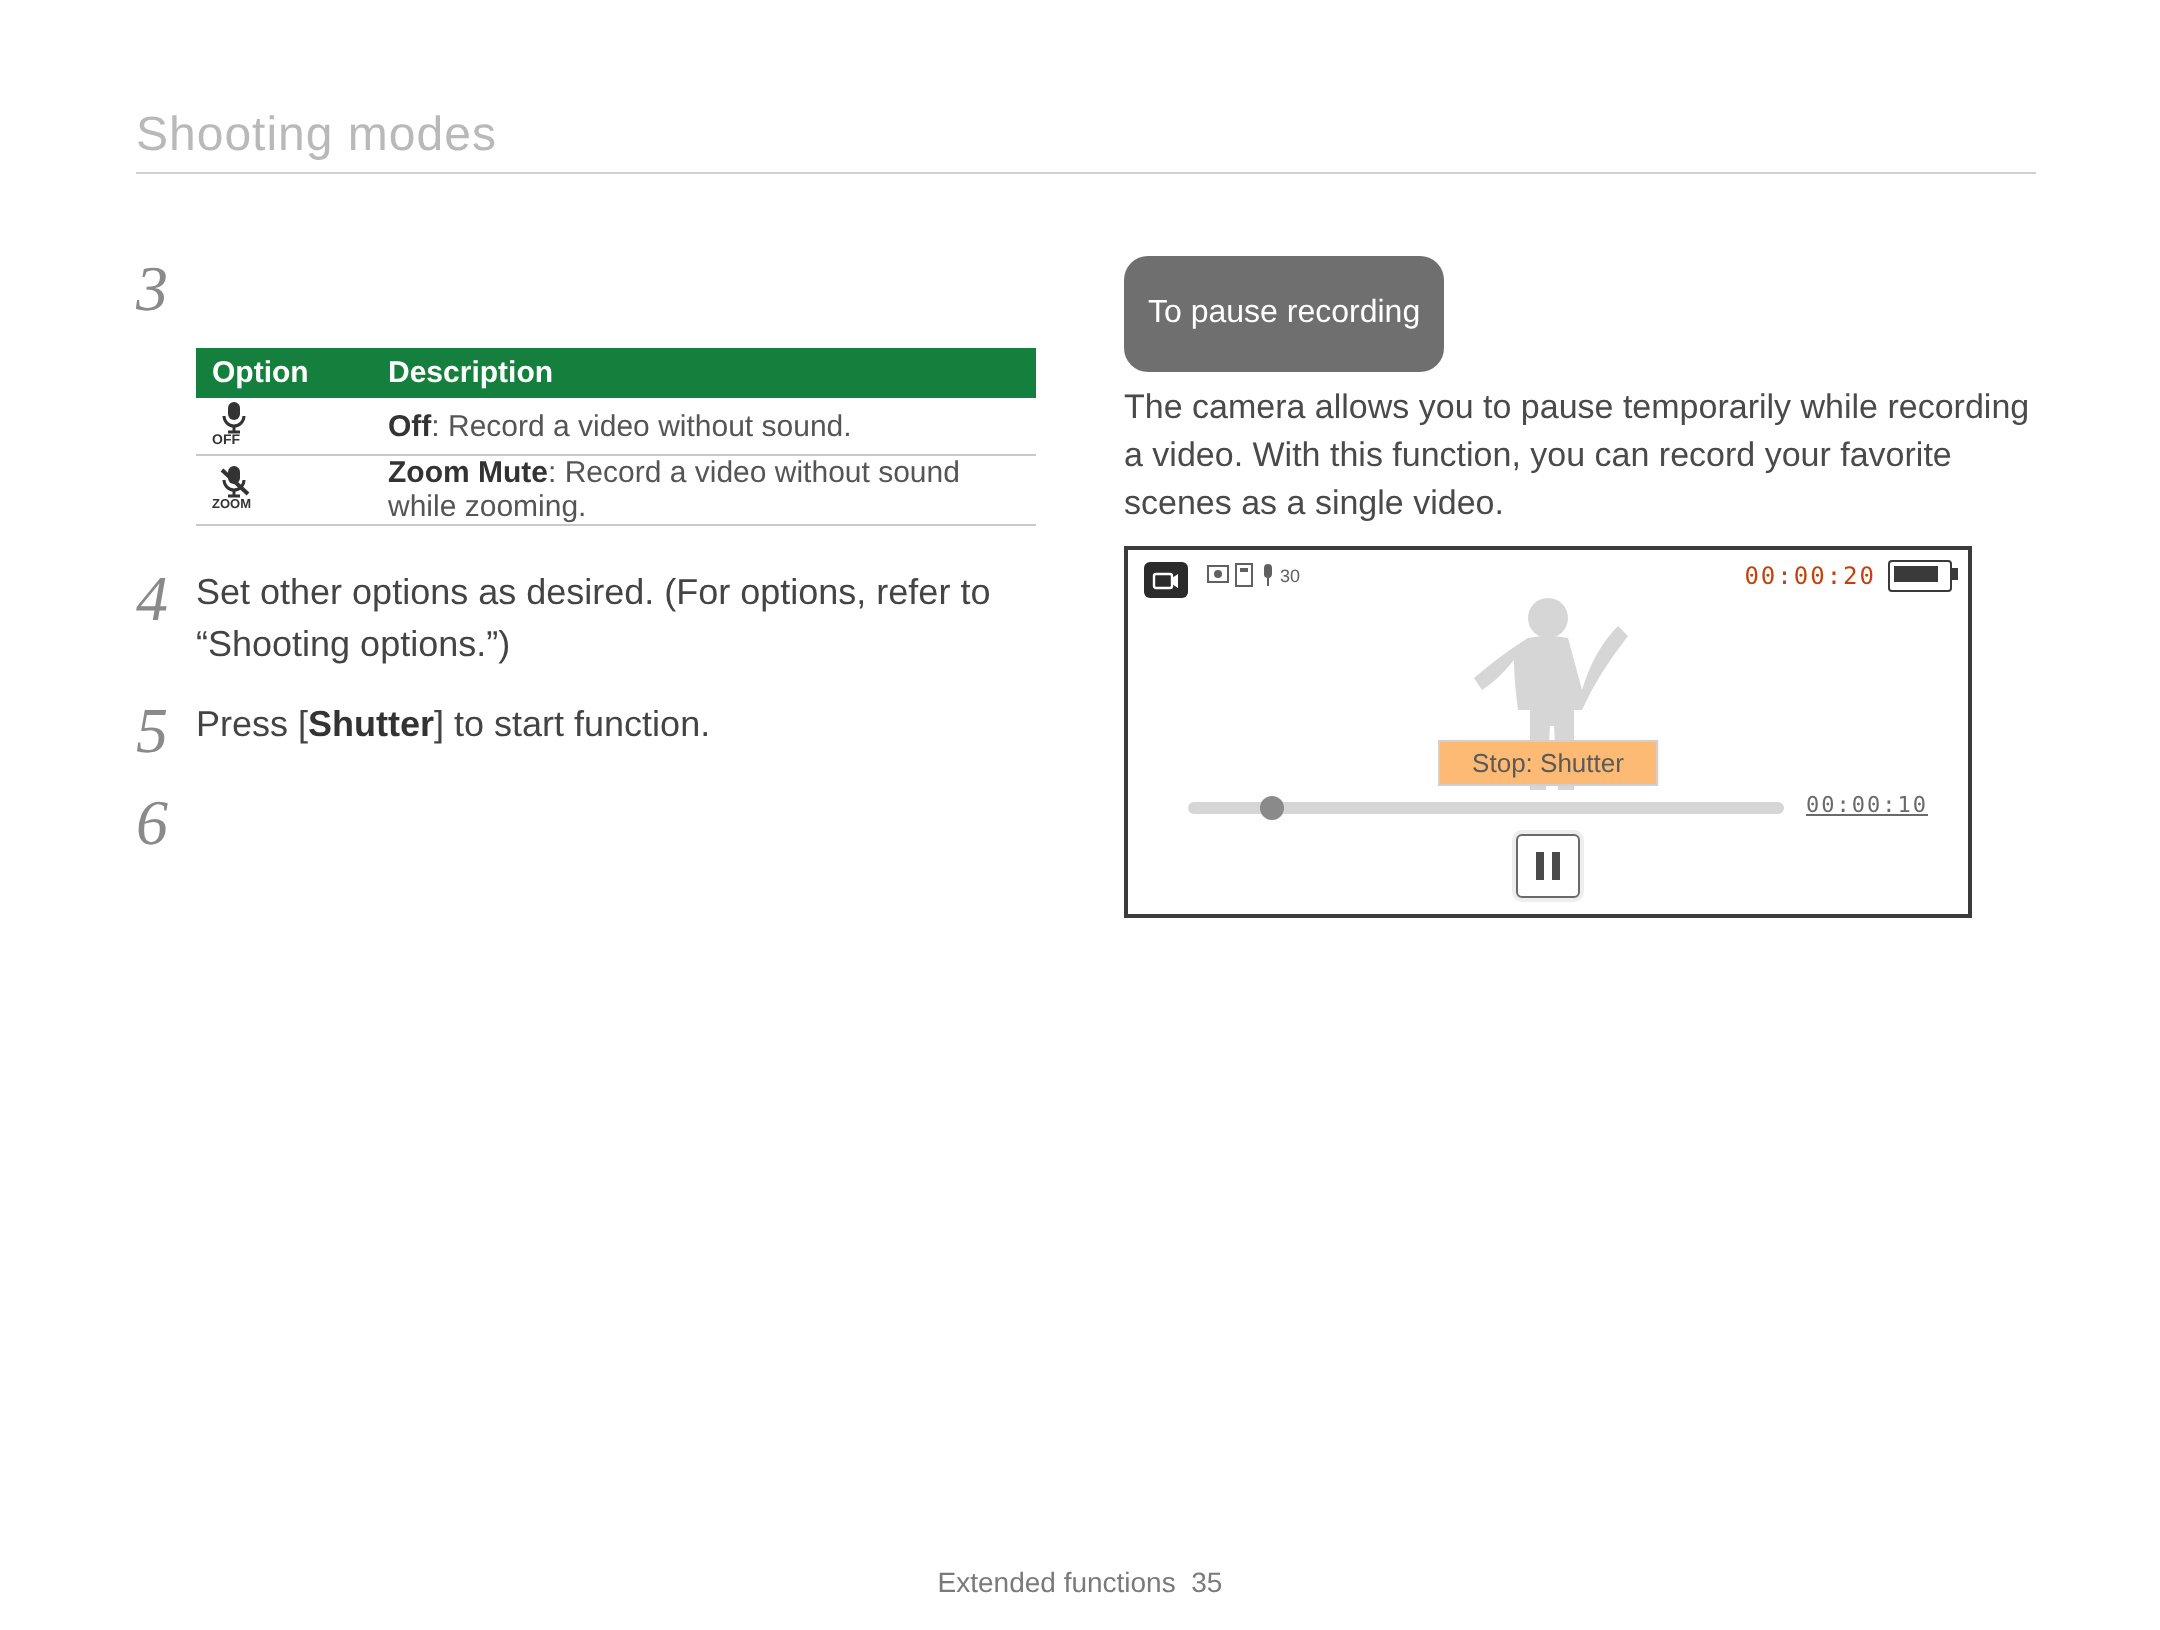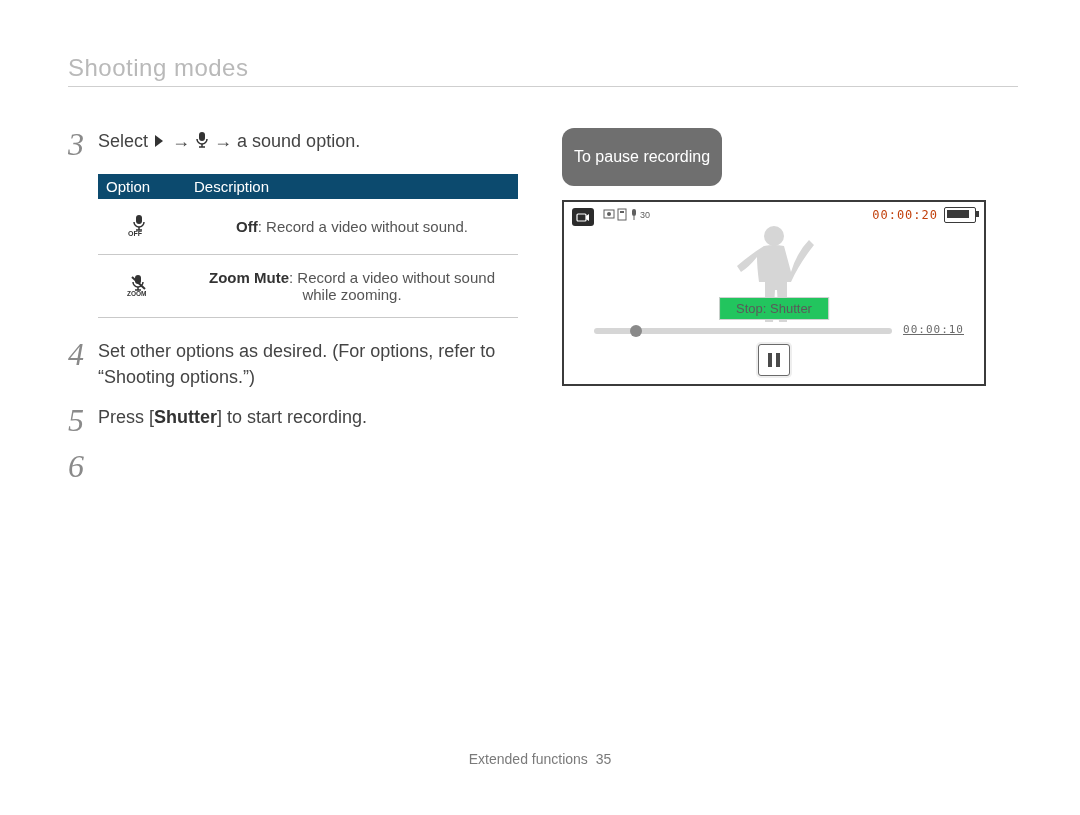--- a/index.html
+++ b/index.html
@@ -64,33 +64,32 @@
   }
 
   
   .opt-table {
     margin: 8px 0 20px 30px;
     width: 420px;
     border-collapse: collapse;
     font-size: 15px;
   }
   .opt-table thead th {
-    background: #0c4a6e;
+    background: #15803d;
     color: #ffffff;
     text-align: left;
-    font-weight: 400;
+    font-weight: 700;
     padding: 4px 8px;
   }
   .opt-table thead th:first-child { width: 72px; }
   .opt-table tbody td {
-    padding: 14px 8px;
+    padding: 0 8px;
     border-bottom: 1px solid #c9c9c9;
     vertical-align: middle;
     color: #555;
-    text-align: center;
   }
   .opt-table tbody tr:last-child td { border-bottom: 1px solid #c9c9c9; }
   .bold { font-weight: 600; color: #333; }
 
   
   .pill {
     display: inline-block;
     background: #6f6f6f;
     color: #fff;
     font-size: 16px;
@@ -163,21 +162,21 @@
     position: absolute;
     left: 50%;
     top: 20px;
     transform: translateX(-50%);
   }
   .stop-label {
     position: absolute;
     left: 50%;
     top: 95px;
     transform: translateX(-50%);
-    background: #22c55e;
+    background: #fdba74;
     color: #5a5a5a;
     font-size: 13px;
     padding: 3px 16px;
     border: 1px solid #d0d0d0;
   }
   .progress {
     position: absolute;
     left: 30px; right: 92px; top: 126px;
     height: 6px;
     background: #d6d6d6;
@@ -211,48 +210,38 @@
     background:#fff;
   }
   .pause-btn .bar {
     width: 4px; height: 14px;
     background: #4a4a4a;
     margin: 0 2px;
   }
 
   .footer {
     position: absolute;
-    bottom: 48px;
+    bottom: 16px;
     left: 0; right: 0;
     text-align: center;
     font-size: 14px;
     color: #7a7a7a;
   }
 </style>
 </head>
 <body>
 
 <div class="page">
 
   <div class="running-head">Shooting modes</div>
 
   <div class="col-left">
 
     <div class="step">
       <div class="step-num">3</div>
-      <div class="step-body">
-        <span>Select </span><span class="chevron-icon"><svg width="14" height="16" viewBox="0 0 14 16">
-              <path d="M2 2 L10 8 L2 14 Z" fill="#333"></path>
-            </svg></span><span> → </span><span class="inline-icon"><svg width="14" height="18" viewBox="0 0 14 18">
-              <rect x="4" y="1" width="6" height="9" rx="3" fill="#333"></rect>
-              <path d="M2 8a5 5 0 0 0 10 0" stroke="#333" stroke-width="1.5" fill="none"></path>
-              <line x1="7" y1="13" x2="7" y2="16" stroke="#333" stroke-width="1.5"></line>
-              <line x1="4" y1="16" x2="10" y2="16" stroke="#333" stroke-width="1.5"></line>
-            </svg></span><span> → </span><span>a sound option.</span>
-      </div>
     </div>
 
     <table class="opt-table">
       <thead>
         <tr>
           <th>Option</th>
           <th>Description</th>
         </tr>
       </thead>
       <tbody>
@@ -289,33 +278,34 @@
     </table>
 
     <div class="step">
       <div class="step-num">4</div>
       <div class="step-body">Set other options as desired. (For options, refer to “Shooting options.”)</div>
     </div>
 
     <div class="step">
       <div class="step-num">5</div>
       <div class="step-body">
-        <span>Press [</span><span class="bold">Shutter</span><span>] to start recording.</span>
+        <span>Press [</span><span class="bold">Shutter</span><span>] to start function.</span>
       </div>
     </div>
 
     <div class="step">
       <div class="step-num">6</div>
     </div>
 
   </div>
 
   <div class="col-right">
 
     <div class="pill">To pause recording</div>
+    <div class="body-text">The camera allows you to pause temporarily while recording a video. With this function, you can record your favorite scenes as a single video.</div>
 
 
     <div class="screen">
       <div class="dark-icon">
         <svg width="14" height="12" viewBox="0 0 14 12">
             <rect x="1" y="3" width="9" height="7" rx="1" fill="none" stroke="#fff" stroke-width="1.2"></rect>
             <path d="M10 5 L13 3 L13 10 L10 8 Z" fill="#fff"></path>
           </svg>
       </div>
       <div class="top-icons">

